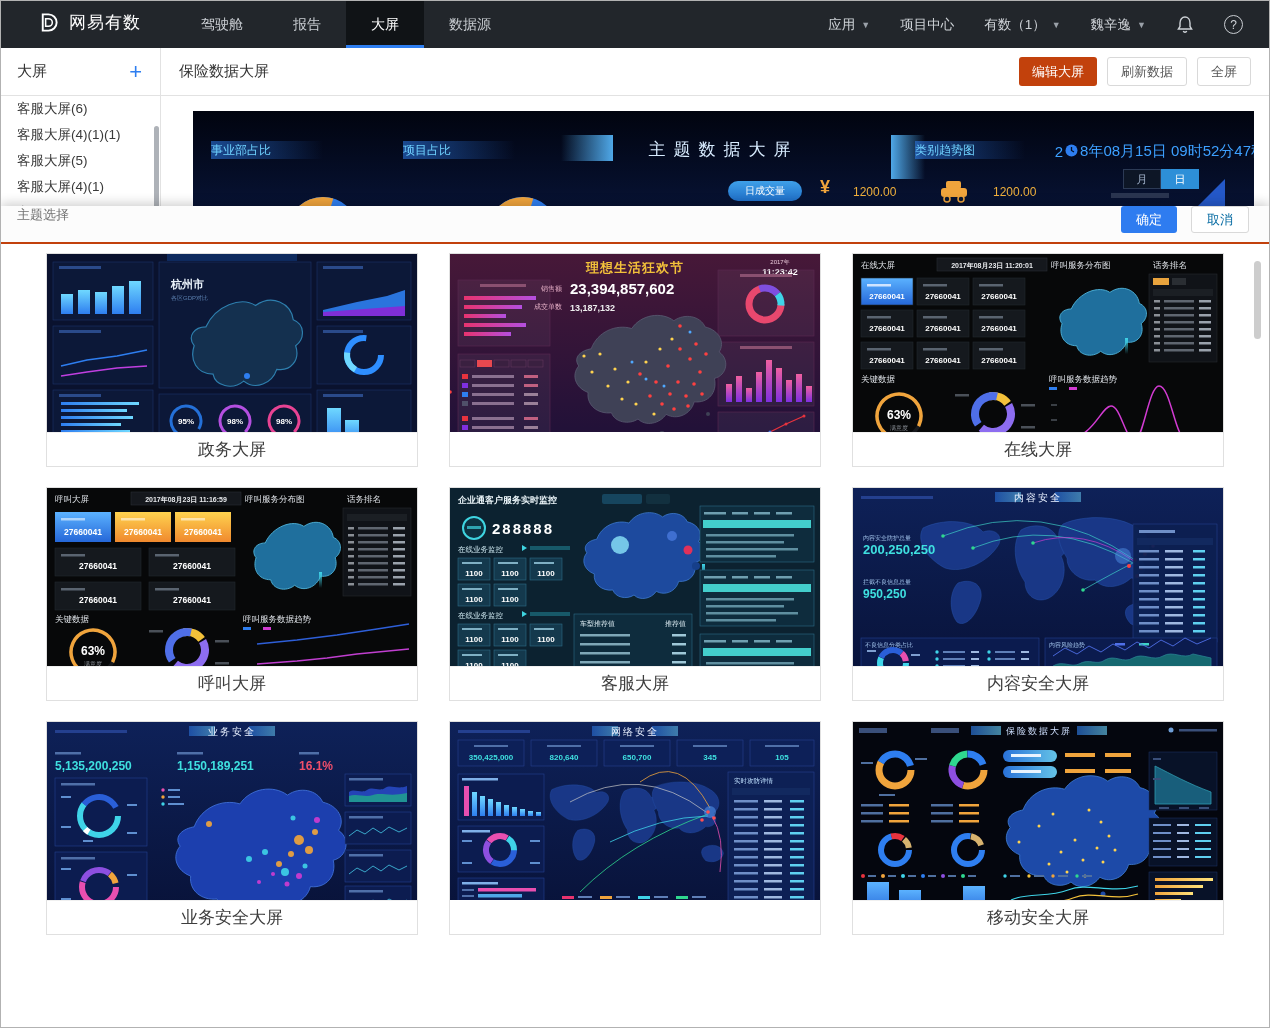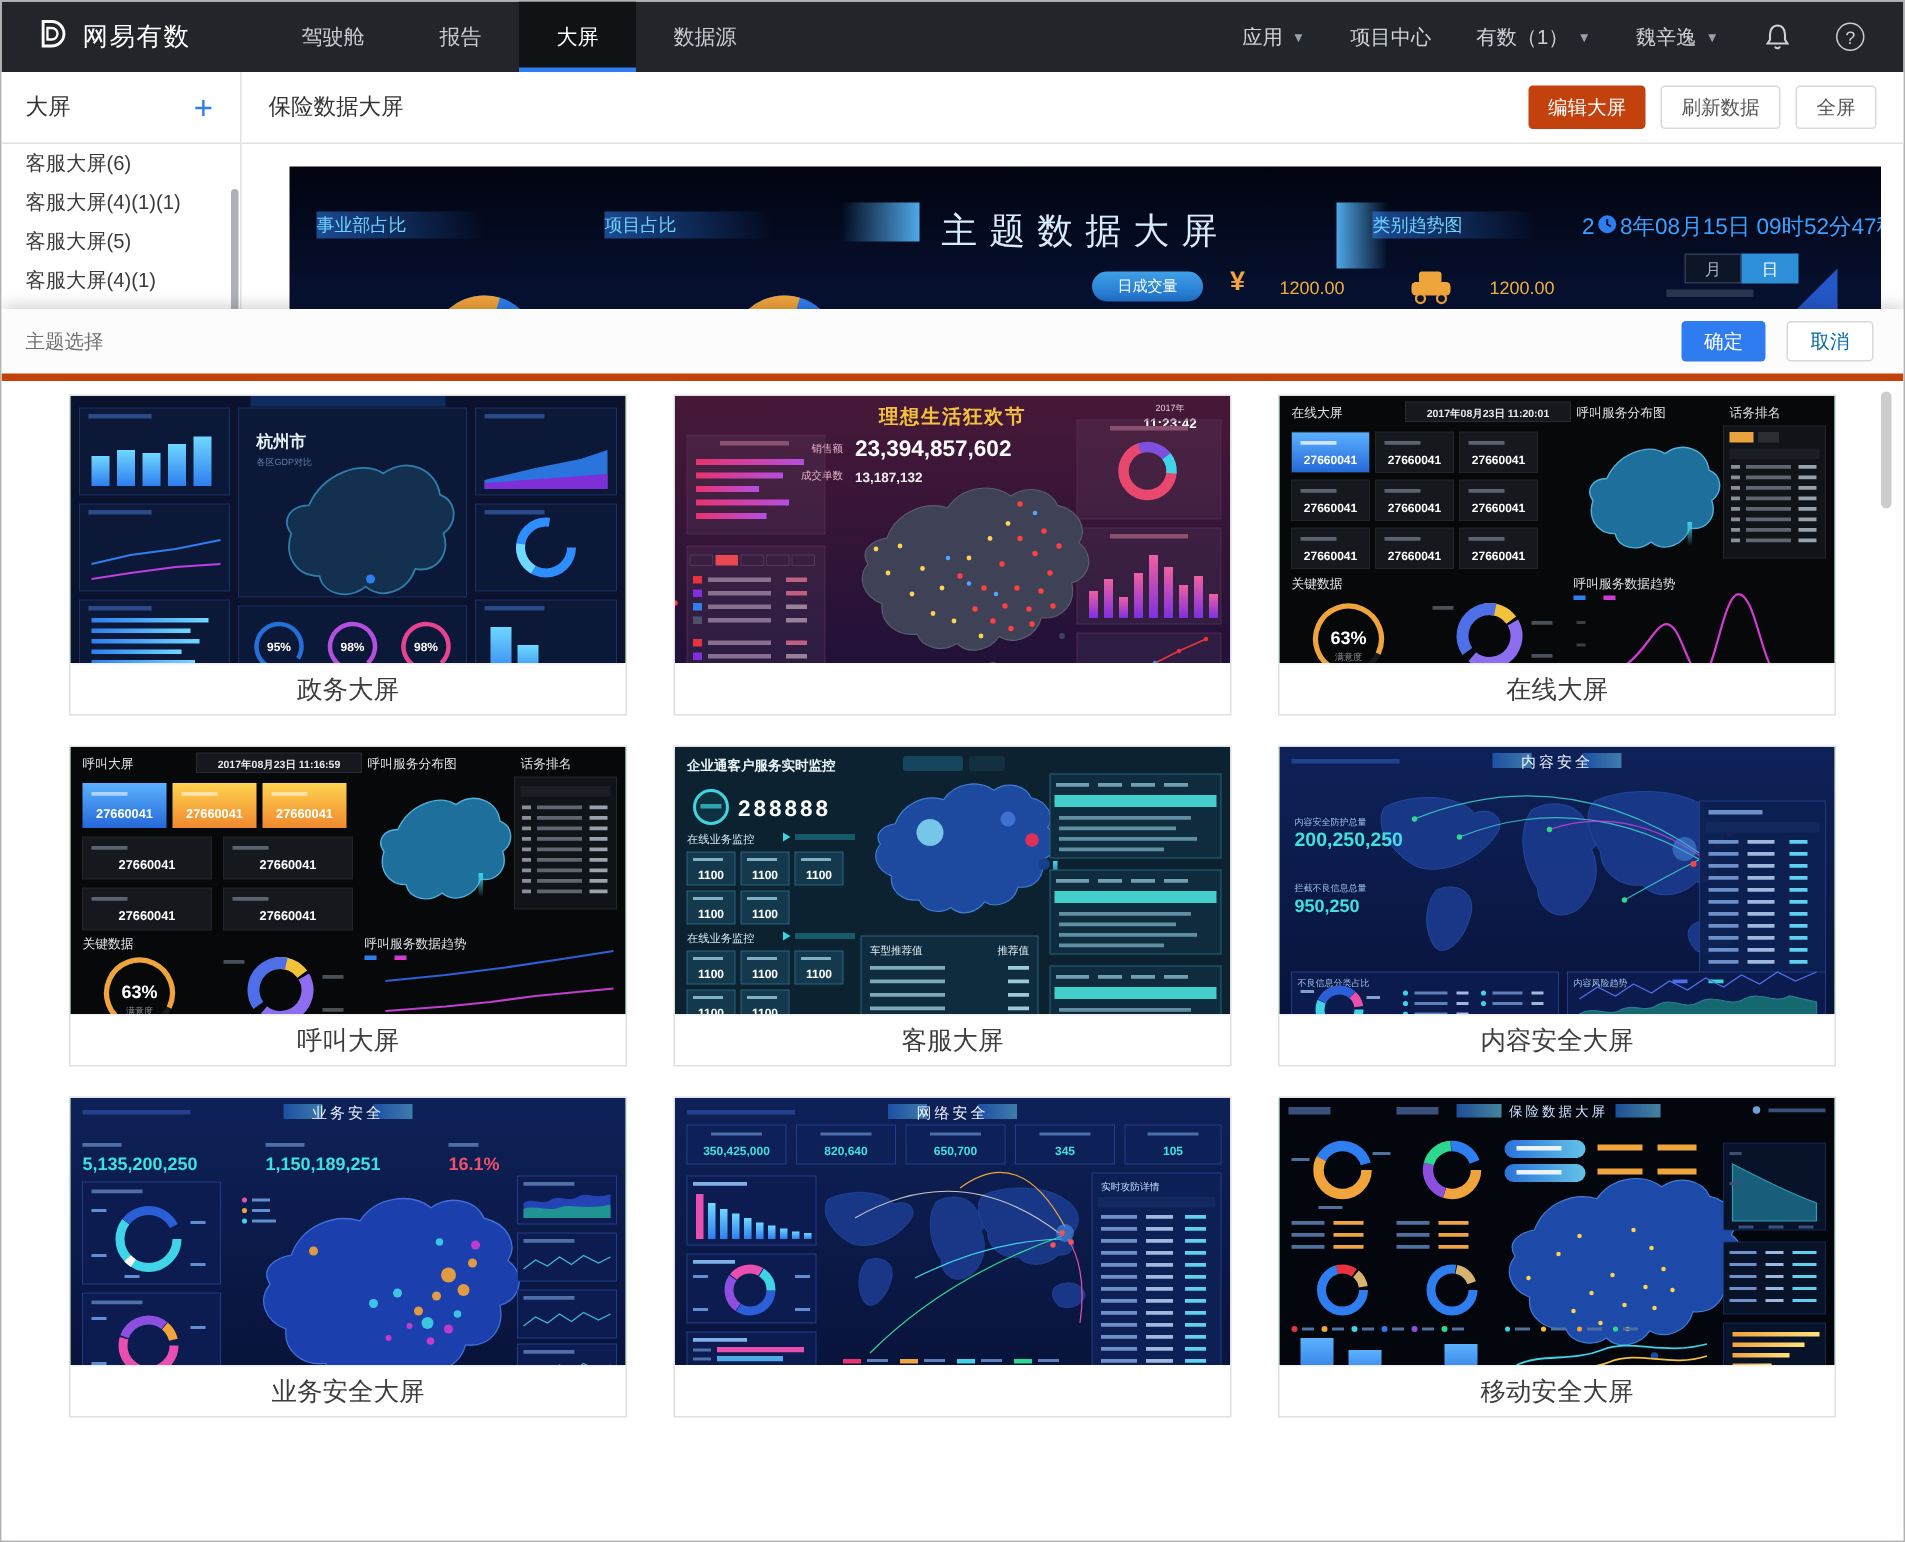--- a/index.html
+++ b/index.html
@@ -1,20 +1,20 @@
 <!DOCTYPE html>
 <html><head>
 <meta charset="utf-8">
 <style>
 *{margin:0;padding:0;box-sizing:border-box}
 html,body{width:1270px;height:1028px}
 body{position:relative;font-family:"Liberation Sans","DejaVu Sans",sans-serif;background:#fff;border:1px solid #b2b2b2;overflow:hidden}
 
 .navbar{position:absolute;top:0;left:0;right:0;height:47px;background:#22262b;display:flex;align-items:center;color:#d2d6db}
-.brand{display:flex;align-items:center;gap:9px;padding-left:22px;width:175px}
+.brand{display:flex;gap:9px;padding-left:36px;width:175px}
 .brand-name{font-size:17px;color:#fff;letter-spacing:1px}
 .nav-tabs{display:flex;height:47px}
 .nav-tab{padding:0 25px;display:flex;align-items:center;font-size:14px;color:#c9cdd2;cursor:pointer}
 .nav-tab.active{background:#101316;color:#fff;box-shadow:inset 0 -3px 0 #2e7ef0}
 .nav-right{margin-left:auto;display:flex;align-items:center;gap:30px;font-size:13.5px;padding-right:26px;color:#ced2d7}
 .nav-item{display:flex;align-items:center;gap:6px;cursor:pointer}
 .caret{font-size:9px;color:#9aa0a8}
 .help-circle{width:19px;height:19px;border:1.5px solid #c9cdd2;border-radius:50%;display:flex;align-items:center;justify-content:center;font-size:12px}
 
 .subheader{position:absolute;top:47px;left:0;right:0;height:48px;display:flex;background:#fff;border-bottom:1px solid #e2e2e2}
@@ -27,34 +27,34 @@
 .btn{height:29px;padding:0 13px;border-radius:3px;font-size:13px;display:flex;align-items:center;cursor:pointer}
 .btn-primary{background:#c2410c;color:#fff}
 .btn-plain{background:#fff;border:1px solid #d9d9d9;color:#555}
 
 .side-list{position:absolute;top:95px;left:0;width:160px;height:110px;border-right:1px solid #e2e2e2;overflow:hidden;background:#fff}
 .side-item{height:26px;line-height:26px;padding-left:16px;font-size:13.5px;color:#3a3a3a;white-space:nowrap;cursor:pointer}
 .side-scroll{position:absolute;right:1px;top:30px;width:5px;height:82px;background:#aeb2b8;border-radius:3px}
 
 .banner{position:absolute;top:110px;left:192px;width:1061px;height:95px;background:linear-gradient(180deg,#01040f,#071233);overflow:hidden}
 .bn-chip{position:absolute;height:18px;display:flex;align-items:center;padding-left:0;background:linear-gradient(90deg,rgba(46,126,240,.55),rgba(46,126,240,0));color:#6fd2ff;font-size:12px;white-space:nowrap}
-.bn-title{position:absolute;left:50%;transform:translateX(-50%);top:27px;font-size:24px;color:#d8ecff;letter-spacing:8px;white-space:nowrap}
+.bn-title{position:absolute;left:50%;transform:translateX(-50%);top:27px;font-size:17px;color:#d8ecff;letter-spacing:8px;white-space:nowrap}
 .bn-deco{position:absolute;top:24px;height:26px}
 .bn-date{position:absolute;right:-12px;top:31px;color:#3da0ff;font-size:15px;display:flex;align-items:center;gap:2px;white-space:nowrap}
 .bn-toggle{position:absolute;right:55px;top:58px;display:flex;font-size:11px}
 .bn-toggle .m{width:38px;height:20px;background:#0d1626;border:1px solid #2c3a55;color:#9fb0c8;display:flex;align-items:center;justify-content:center}
 .bn-toggle .d{width:38px;height:20px;background:#2d8fd8;color:#fff;display:flex;align-items:center;justify-content:center}
 .bn-pill{position:absolute;left:535px;top:70px;width:74px;height:20px;border-radius:10px;background:linear-gradient(180deg,#3fa0e8,#1f6fc8);color:#fff;font-size:10px;display:flex;align-items:center;justify-content:center}
 .bn-yen{position:absolute;left:627px;top:66px;color:#f0a43c;font-size:18px;font-weight:bold}
 .bn-amt1{position:absolute;left:660px;top:74px;color:#f0b03c;font-size:12px}
 .bn-amt2{position:absolute;left:800px;top:74px;color:#f0b03c;font-size:12px}
 .banner svg.bn-bg{position:absolute;inset:0}
 
 .modal{position:absolute;top:205px;left:0;right:0;bottom:0;background:#fff;box-shadow:0 -3px 10px rgba(0,0,0,.18)}
-.modal-head{height:48px;display:flex;align-items:center;padding:0 20px 0 16px;border-bottom:5px solid #c2410c;background:#fcfcfc}
+.modal-head{height:38px;display:flex;padding:0 20px 0 16px;border-bottom:2px solid #c2410c;background:#fcfcfc}
 .modal-title{font-size:13px;color:#707070}
 .modal-btns{margin-left:auto;display:flex;gap:14px}
 .btn-sm{height:27px;padding:0 15px;border-radius:3px;font-size:13px;display:flex;align-items:center;cursor:pointer}
 .btn-confirm{background:#2e7cf0;color:#fff}
 .btn-cancel{background:#fff;border:1px solid #d9d9d9;color:#0369a1}
 .theme-grid{padding:9px 0 0 45px;display:grid;grid-template-columns:repeat(3,372px);gap:20px 31px}
 .theme-card{border:1px solid #e0e0e0;background:#fff;cursor:pointer}
 .card-img{position:relative;width:370px;height:178px;overflow:hidden;background:#15803d}
 .card-img svg{position:absolute;inset:0;display:block}
 .card-cap{height:34px;display:flex;align-items:center;justify-content:center;font-size:17px;color:#3d3d3d;border-top:1px solid #f0f0f0}

